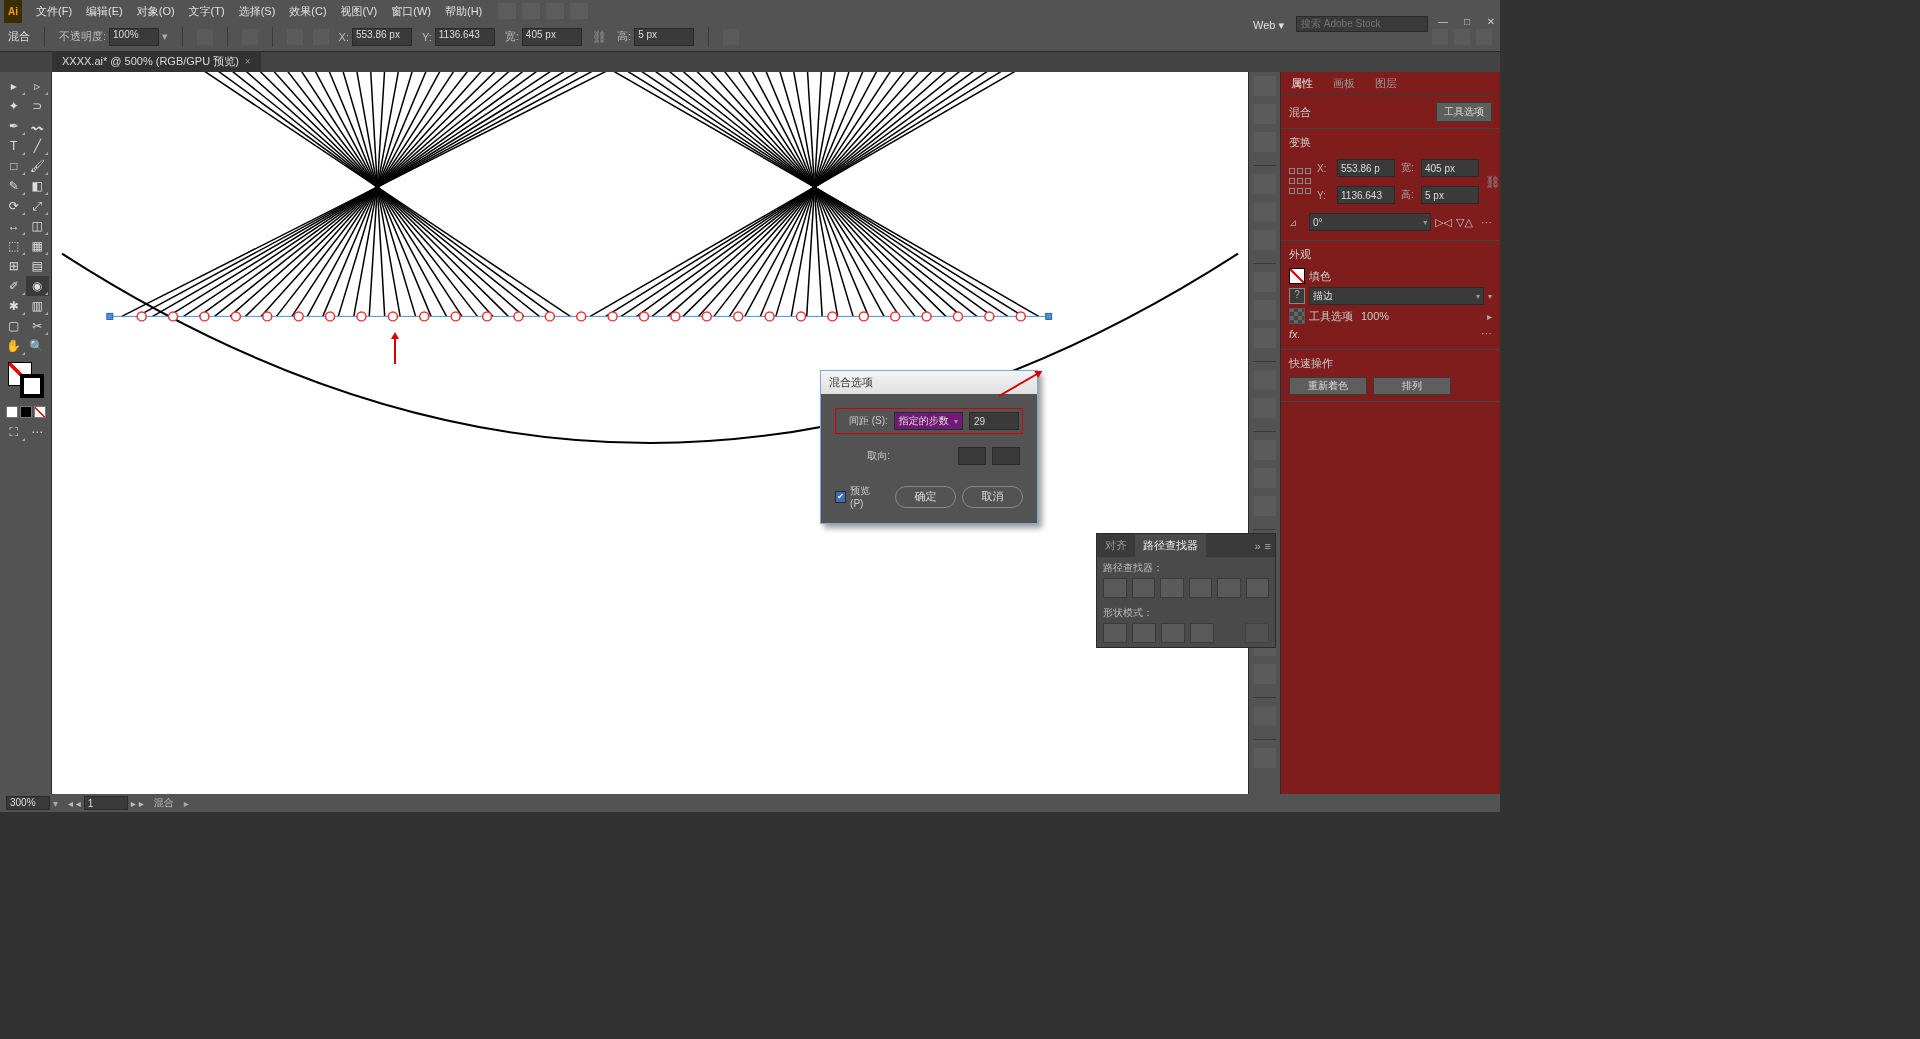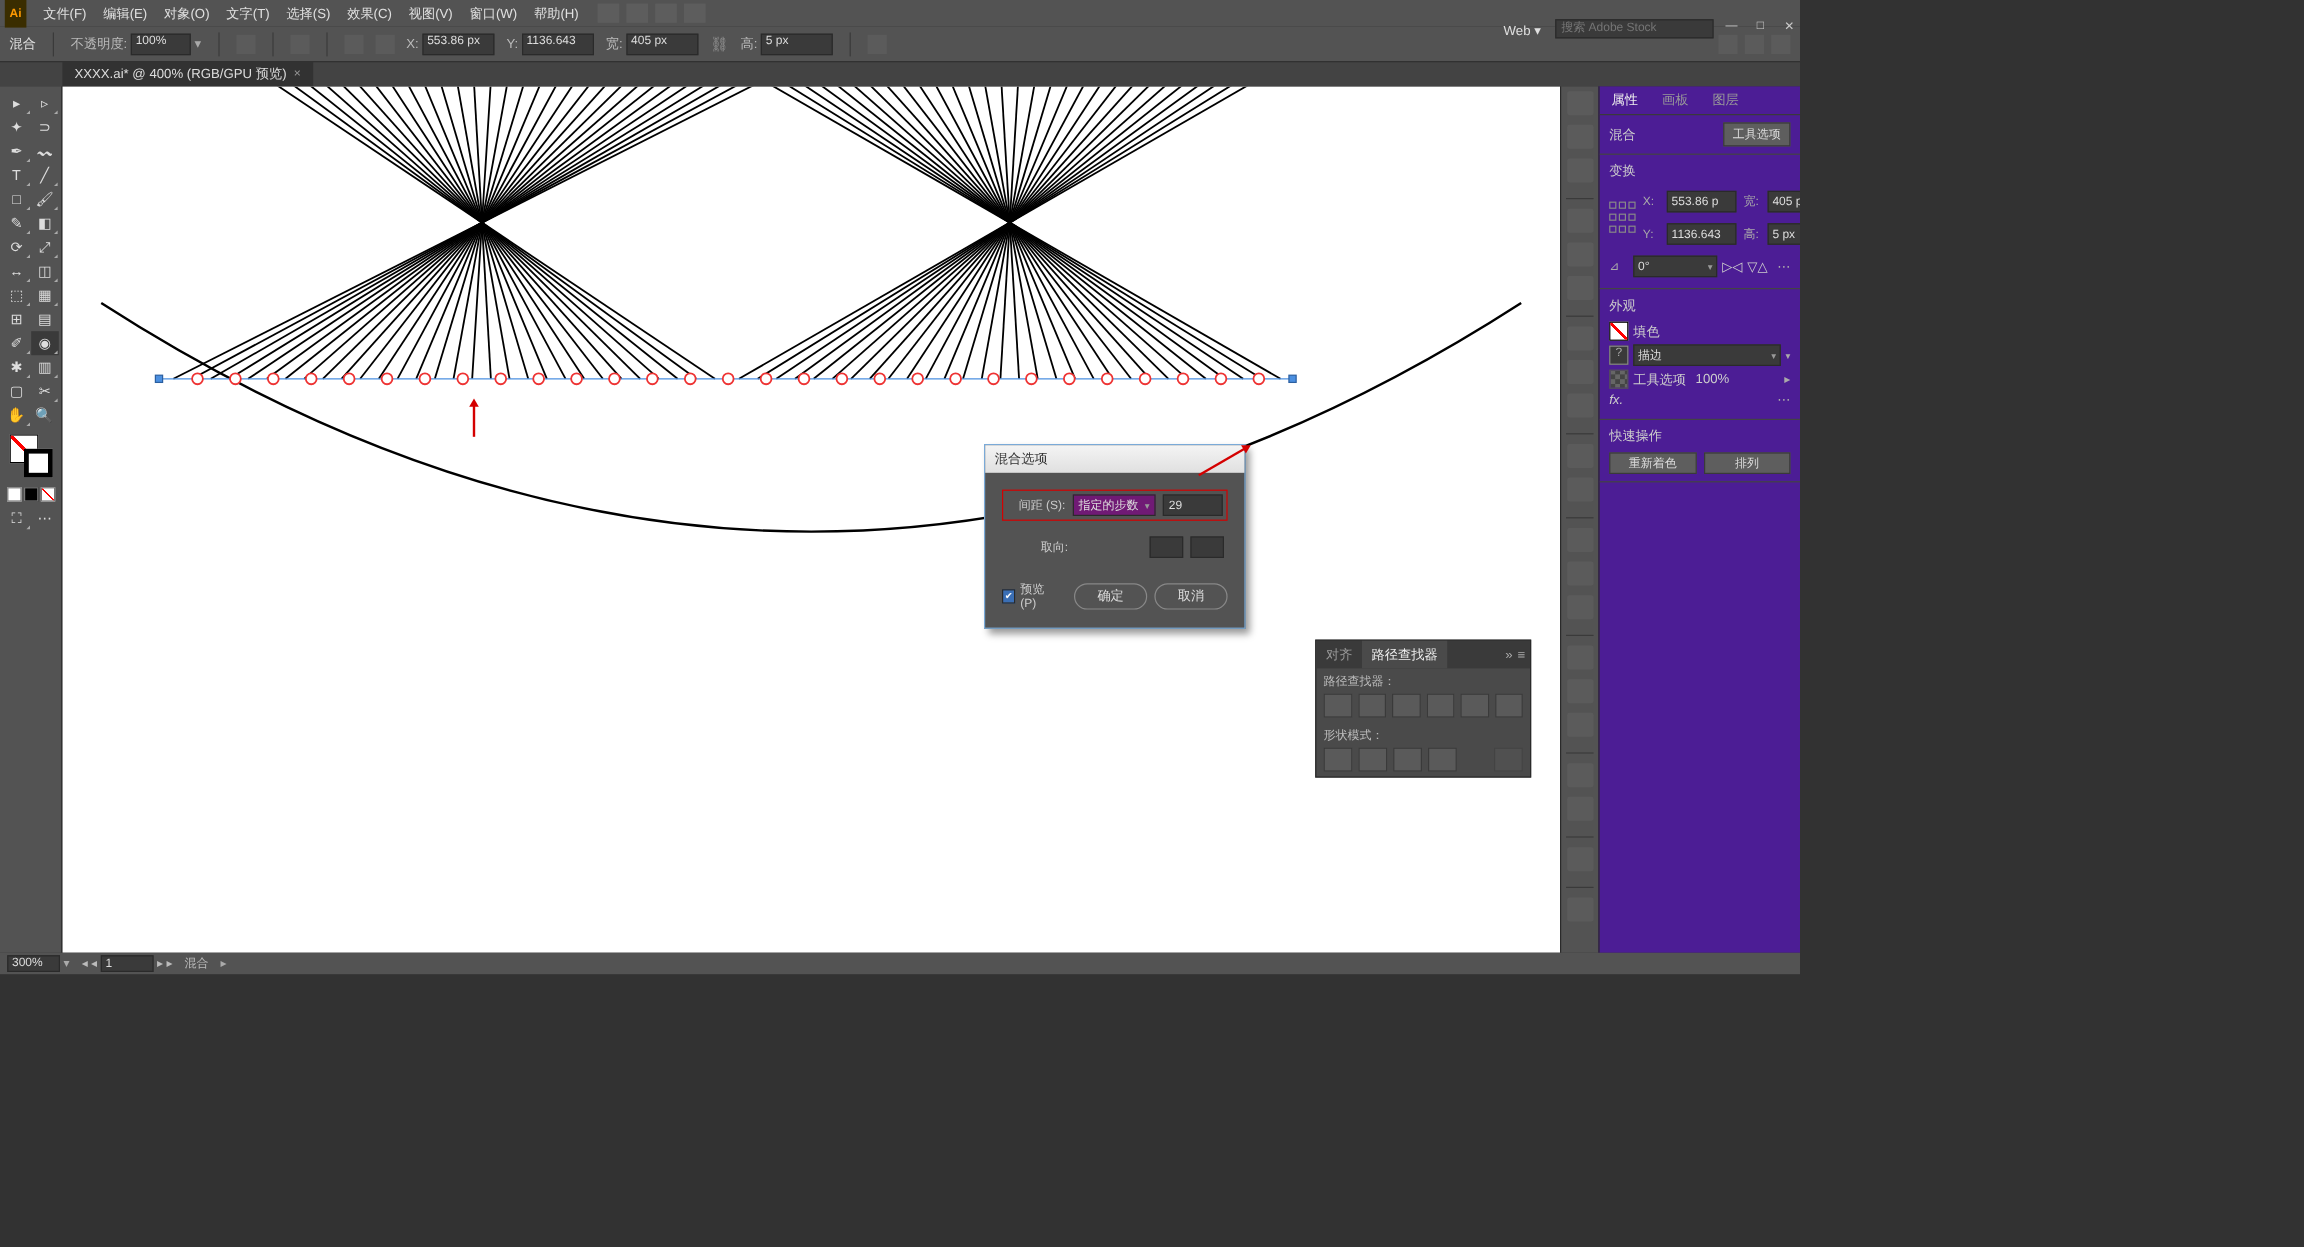--- a/index.html
+++ b/index.html
@@ -53,21 +53,21 @@
 
 .canvas-wrap { flex: 1; background: #585858; position: relative; overflow: hidden; }
 .canvas { position: absolute; top: 0; left: 0; right: 0; bottom: 0; background: #fff; }
 
 
 .panel-strip { width: 32px; background: #535353; border-left: 1px solid #2a2a2a; display: flex; flex-direction: column; padding: 4px 4px; gap: 8px; }
 .strip-icon { width: 22px; height: 20px; background: rgba(255,255,255,0.05); border-radius: 2px; margin: 0 auto; }
 .strip-gap { height: 6px; border-bottom: 1px solid #3a3a3a; }
 
 
-.props-panel { width: 168px; background: #4c1d95; border-left: 1px solid #2a2a2a; display: flex; flex-direction: column; font-size: 11px; }
+.props-panel { width: 220px; background: #7f1d1d; border-left: 1px solid #2a2a2a; display: flex; flex-direction: column; font-size: 11px; }
 .panel-tabs { display: flex; height: 24px; align-items: center; border-bottom: 1px solid #3a3a3a; }
 .panel-tab { padding: 4px 10px; color: #999; }
 .panel-tab.active { color: #eee; }
 .panel-section { padding: 6px 8px; border-bottom: 1px solid #444; }
 .sect-title { color: #ccc; margin-bottom: 6px; font-size: 11px; }
 .prop-row { display: flex; align-items: center; gap: 4px; margin: 3px 0; }
 .prop-label { width: 16px; color: #aaa; font-size: 10px; }
 .prop-input { width: 58px; height: 18px; background: #3a3a3a; border: 1px solid #2a2a2a; color: #ddd; font-size: 10px; padding: 0 3px; }
 .prop-grid { display: grid; grid-template-columns: 1fr 1fr; gap: 3px 6px; }
 .opt-btn { width: 100%; height: 20px; background: #5e5e5e; border: 1px solid #3a3a3a; color: #ddd; font-size: 10px; }
@@ -188,21 +188,21 @@
   <div class="cb-icon"></div>
   <div class="controlbar-right">
     <div class="cb-icon"></div>
     <div class="cb-icon"></div>
     <div class="cb-icon"></div>
   </div>
 </div>
 
 <div class="tabbar">
   <div class="doc-tab">
-    <span>XXXX.ai* @ 400% (RGB/GPU 预览)</span>
+    <span>XXXX.ai* @ 500% (RGB/GPU 预览)</span>
     <span class="tab-close">×</span>
   </div>
 </div>
 
 <div class="main">
 
   <div class="toolbox">
     <div class="tool-row">
         <div class="tool">▸<span class="tool-dot"></span></div>
         <div class="tool">▹<span class="tool-dot"></span></div>

